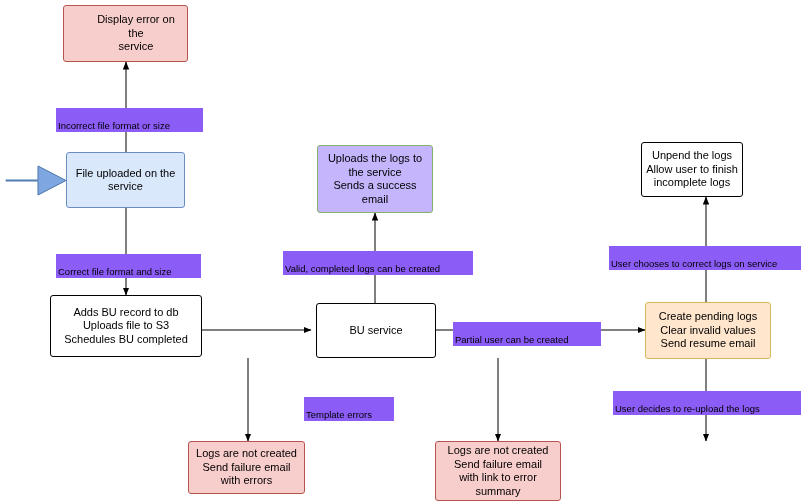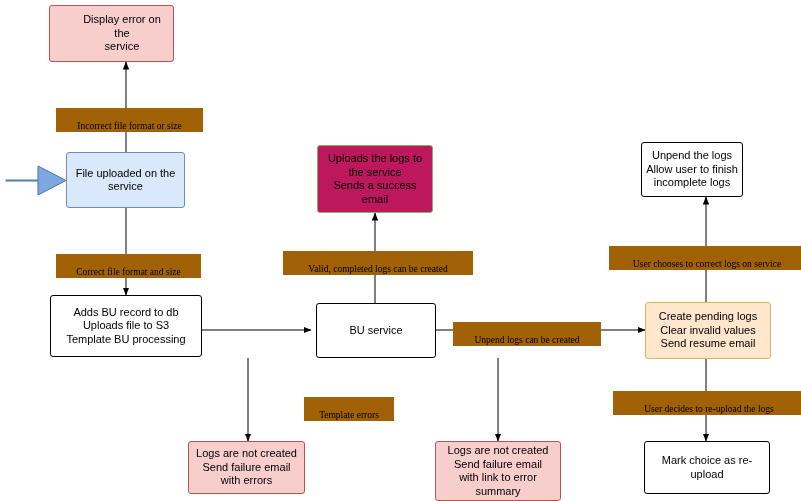--- a/index.html
+++ b/index.html
@@ -28,25 +28,24 @@
     line-height: 13.5px;
     color: #000000;
     white-space: pre-line;
     padding: 2px 4px;
   }
   .edge-label {
     position: absolute;
     font-size: 9.5px;
     line-height: 12px;
     color: #000000;
-    text-align: center;
+    text-align: left;
     white-space: pre-line;
-    background: #a16207;
+    background: #8b5cf6;
     padding: 0 2px;
-    font-family: Liberation Serif, serif;
   }
   svg.wires {
     position: absolute;
     left: 0;
     top: 0;
     width: 801px;
     height: 501px;
     overflow: visible;
   }
 </style>
@@ -78,47 +77,47 @@
 
     <path d="M706,302 L706,197" stroke="#000000" stroke-width="1" fill="none" marker-end="url(#arrow)"></path>
 
     <path d="M706,359 L706,441" stroke="#000000" stroke-width="1" fill="none" marker-end="url(#arrow)"></path>
 
     <g>
       <path d="M6,180 L38,180 L38,166 L66,180.5 L38,195 L38,181 L6,181 Z" fill="#7ea6e0" stroke="#4a74a8" stroke-width="1" stroke-linejoin="round"></path>
     </g>
   </svg>
 
-  <div class="node" style="left:49px; top:5px; width:125px; height:57px; background:#f8cecc; border-color:#b85450;padding-left:25px;">
+  <div class="node" style="left:63px; top:5px; width:125px; height:57px; background:#f8cecc; border-color:#b85450;padding-left:25px;">
     <span>Display error on the
 service</span>
   </div>
 
   <div class="node" style="left:66px; top:152px; width:119px; height:56px; background:#dae8fc; border-color:#6c8ebf;">
     <span>File uploaded on the
 service</span>
   </div>
 
-  <div class="node" style="left:317px; top:145px; width:116px; height:68px; background:#be185d; border-color:#82b366;">
+  <div class="node" style="left:317px; top:145px; width:116px; height:68px; background:#c4b5fd; border-color:#82b366;">
     <span>Uploads the logs to
 the service
 Sends a success
 email</span>
   </div>
 
   <div class="node" style="left:641px; top:142px; width:102px; height:55px; background:#ffffff; border-color:#000000;">
     <span>Unpend the logs
 Allow user to finish
 incomplete logs</span>
   </div>
 
   <div class="node" style="left:50px; top:295px; width:152px; height:62px; background:#ffffff; border-color:#000000;">
     <span>Adds BU record to db
 Uploads file to S3
-Template BU processing</span>
+Schedules BU completed</span>
   </div>
 
   <div class="node" style="left:316px; top:303px; width:120px; height:55px; background:#ffffff; border-color:#000000;align-items:center;">
     <span>BU service</span>
   </div>
 
   <div class="node" style="left:645px; top:302px; width:126px; height:57px; background:#ffe6cc; border-color:#d6b656;">
     <span>Create pending logs
 Clear invalid values
 Send resume email</span>
@@ -130,43 +129,39 @@
 with errors</span>
   </div>
 
   <div class="node" style="left:435px; top:441px; width:126px; height:60px; background:#f8cecc; border-color:#b85450;">
     <span>Logs are not created
 Send failure email
 with link to error
 summary</span>
   </div>
 
-  <div class="node" style="left:644px; top:441px; width:126px; height:53px; background:#ffffff; border-color:#000000;">
-    <span>Mark choice as re-
-upload</span>
-  </div>
 
   <div class="edge-label" style="left:56px; top:108px; width:143px;">
     <span>Incorrect file format or size</span>
   </div>
 
   <div class="edge-label" style="left:283px; top:251px; width:186px;">
     <span>Valid, completed logs can be created</span>
   </div>
 
   <div class="edge-label" style="left:56px; top:254px; width:141px;">
     <span>Correct file format and size</span>
   </div>
 
   <div class="edge-label" style="left:609px; top:246px; width:192px;">
     <span>User chooses to correct logs on service</span>
   </div>
 
   <div class="edge-label" style="left:453px; top:322px; width:144px;">
-    <span>Unpend logs can be created</span>
+    <span>Partial user can be created</span>
   </div>
 
   <div class="edge-label" style="left:304px; top:397px; width:86px;">
     <span>Template errors</span>
   </div>
 
 
   <div class="edge-label" style="left:613px; top:391px; width:188px;">
     <span>User decides to re-upload the logs</span>
   </div>

